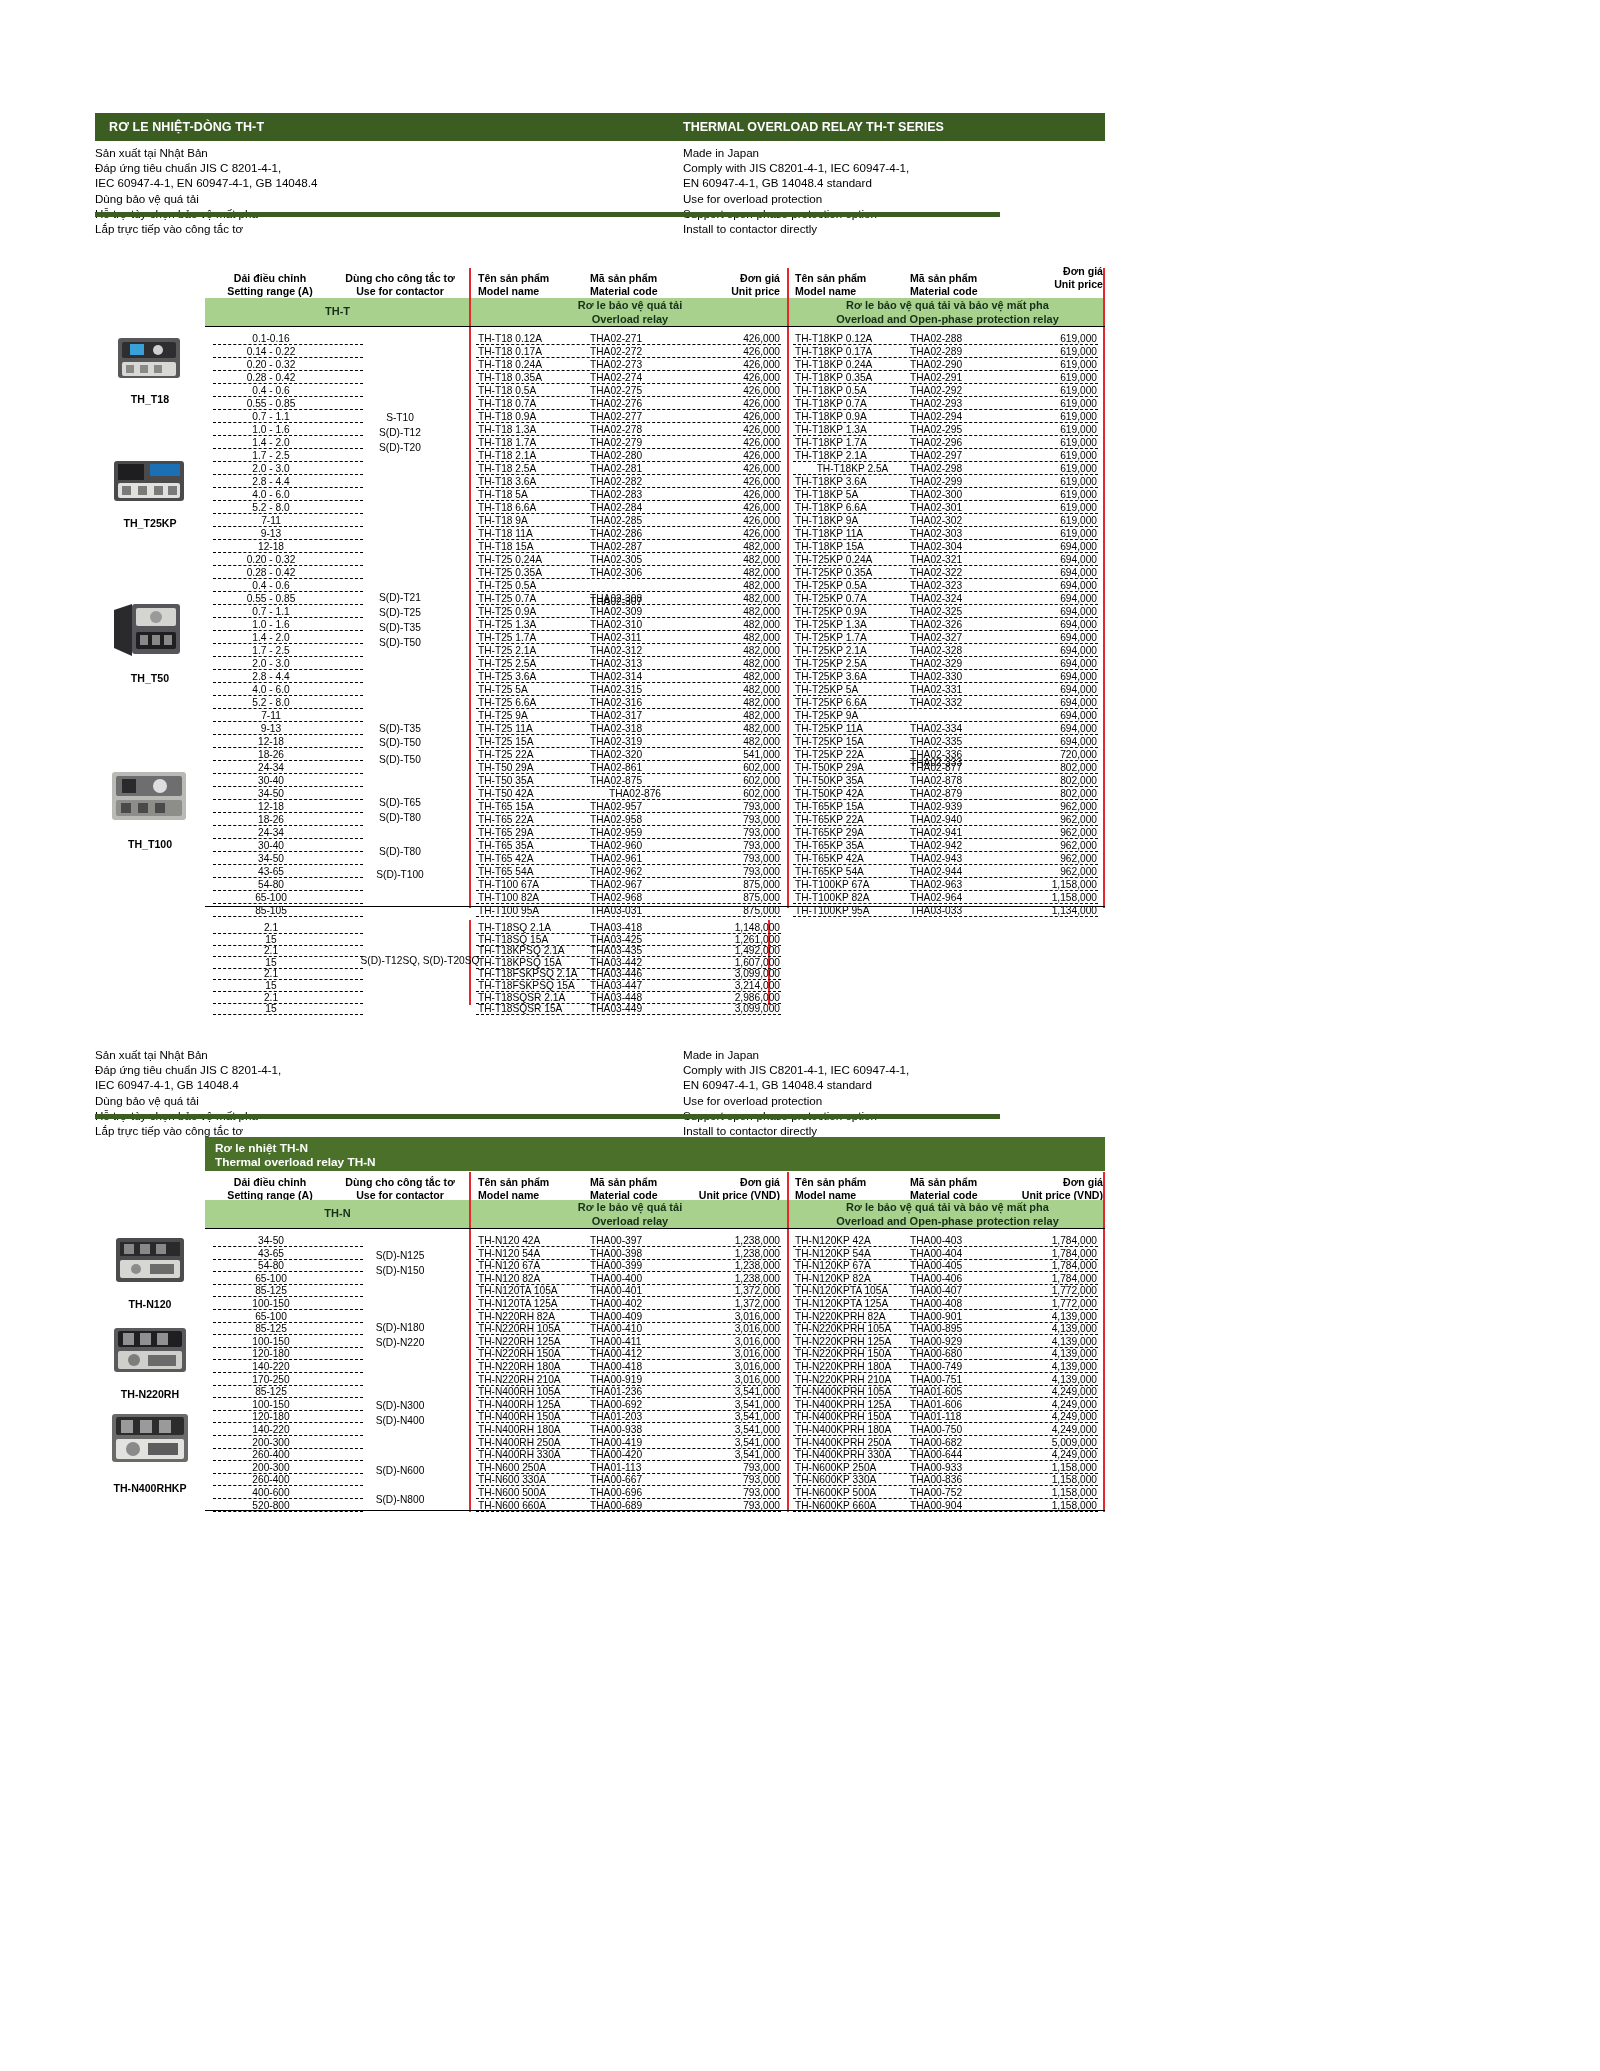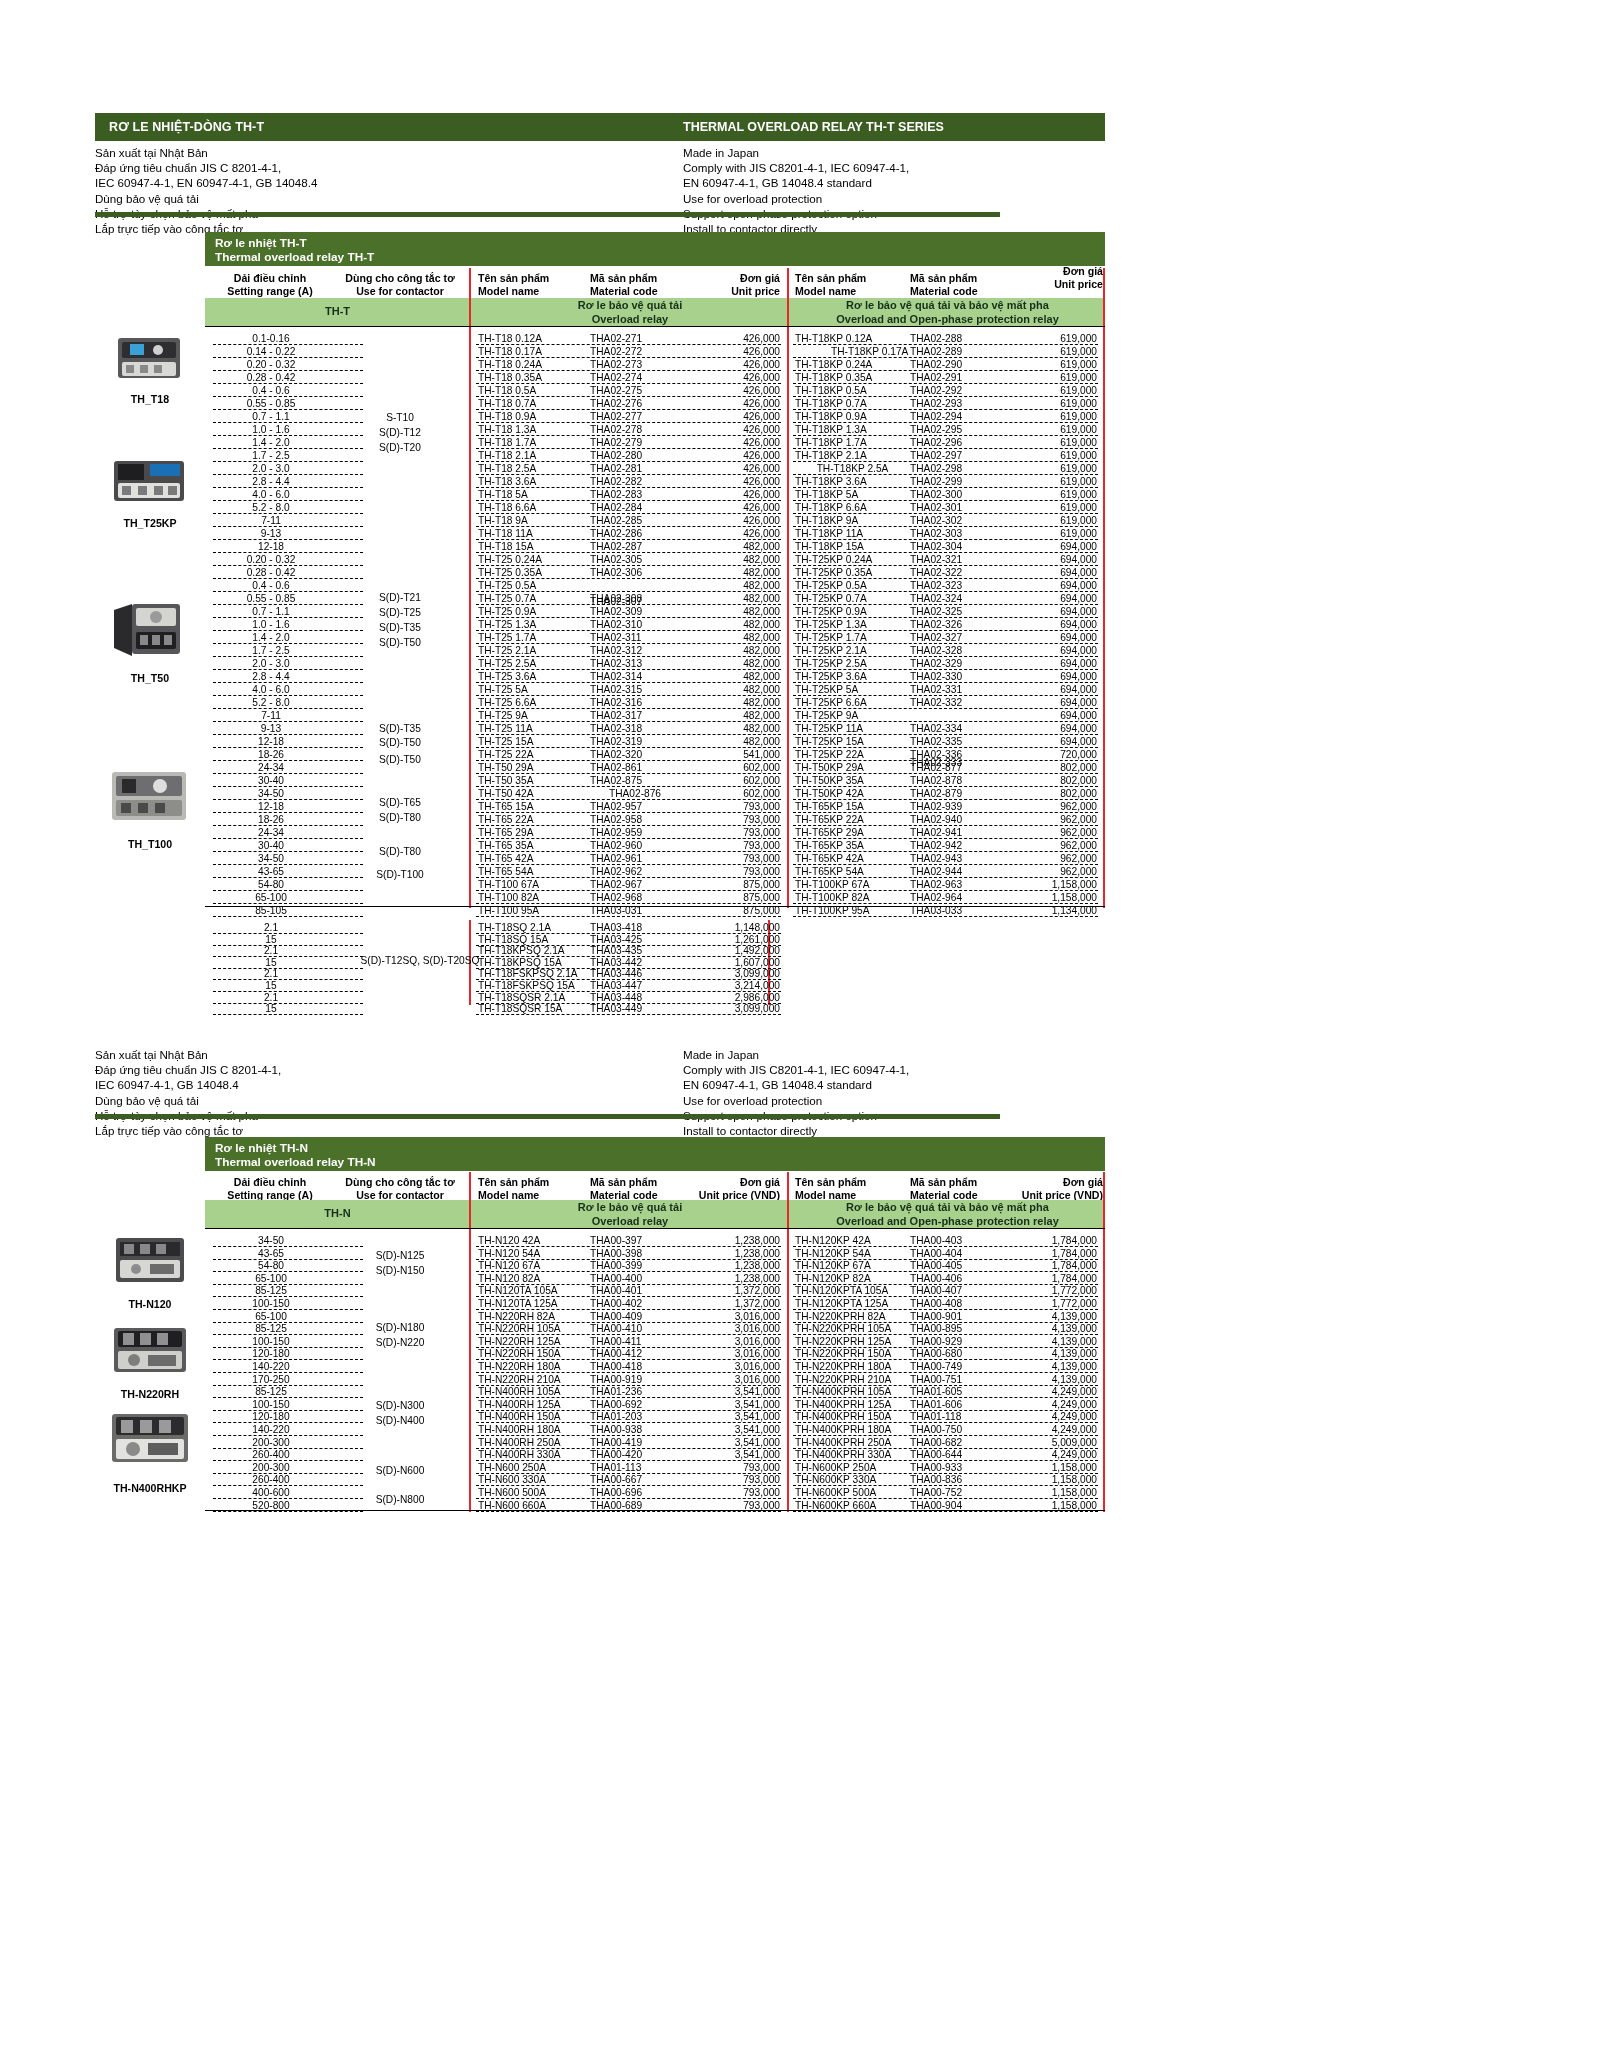--- a/index.html
+++ b/index.html
@@ -58,24 +58,20 @@
     <div>Made in Japan</div>
     <div>Comply with JIS C8201-4-1, IEC 60947-4-1,</div>
     <div>EN 60947-4-1, GB 14048.4 standard</div>
     <div>Use for overload protection</div>
     <div>Support open-phase protection option</div>
     <div>Install to contactor directly</div>
   </div>
 
   <div class="descline" style="left:95px;top:212px;width:905px;height:5px;"></div>
 
-  <div class="band-dark" style="position:absolute;left:205px;top:232px;width:900px;height:34px;padding:4px 0 0 10px;box-sizing:border-box;">
-    <div class="l1">Rơ le nhiệt TH-T</div>
-    <div class="l2">Thermal overload relay TH-T</div>
-  </div>
 
   <div class="colhdr" style="left:215px;top:272px;width:110px;text-align:center;">
     <div>Dải điều chỉnh</div>
     <div class="l2">Setting range (A)</div>
   </div>
   <div class="colhdr" style="left:330px;top:272px;width:140px;text-align:center;">
     <div>Dùng cho công tắc tơ</div>
     <div class="l2">Use for contactor</div>
   </div>
   <div class="colhdr" style="left:478px;top:272px;width:110px;">
@@ -229,21 +225,21 @@
         <div class="cell" style="left: 975px; top: 333px; width: 122px; text-align: right;">619,000</div>
         <div class="dash" style="left: 793px; top: 344px; width: 305px;"></div>
       </div>
       <div>
         <div class="cell" style="left: 215px; top: 346px; width: 112px; text-align: center;">0.14 - 0.22</div>
         <div class="dash" style="left: 213px; top: 357px; width: 150px;"></div>
         <div class="cell" style="left: 478px; top: 346px; width: 110px; text-align: left;">TH-T18 0.17A</div>
         <div class="cell" style="left: 590px; top: 346px; width: 90px; text-align: left;">THA02-272</div>
         <div class="cell" style="left: 660px; top: 346px; width: 120px; text-align: right;">426,000</div>
         <div class="dash" style="left: 476px; top: 357px; width: 305px;"></div>
-        <div class="cell" style="left: 795px; top: 346px; width: 115px; text-align: left; margin-left: 36px;">TH-T18KP 0.17A</div>
+        <div class="cell" style="left: 795px; top: 346px; width: 115px; text-align: left;">TH-T18KP 0.17A</div>
         <div class="cell" style="left: 910px; top: 346px; width: 95px; text-align: left;">THA02-289</div>
         <div class="cell" style="left: 975px; top: 346px; width: 122px; text-align: right;">619,000</div>
         <div class="dash" style="left: 793px; top: 357px; width: 305px;"></div>
       </div>
       <div>
         <div class="cell" style="left: 215px; top: 359px; width: 112px; text-align: center;">0.20 - 0.32</div>
         <div class="dash" style="left: 213px; top: 370px; width: 150px;"></div>
         <div class="cell" style="left: 478px; top: 359px; width: 110px; text-align: left;">TH-T18 0.24A</div>
         <div class="cell" style="left: 590px; top: 359px; width: 90px; text-align: left;">THA02-273</div>
         <div class="cell" style="left: 660px; top: 359px; width: 120px; text-align: right;">426,000</div>

